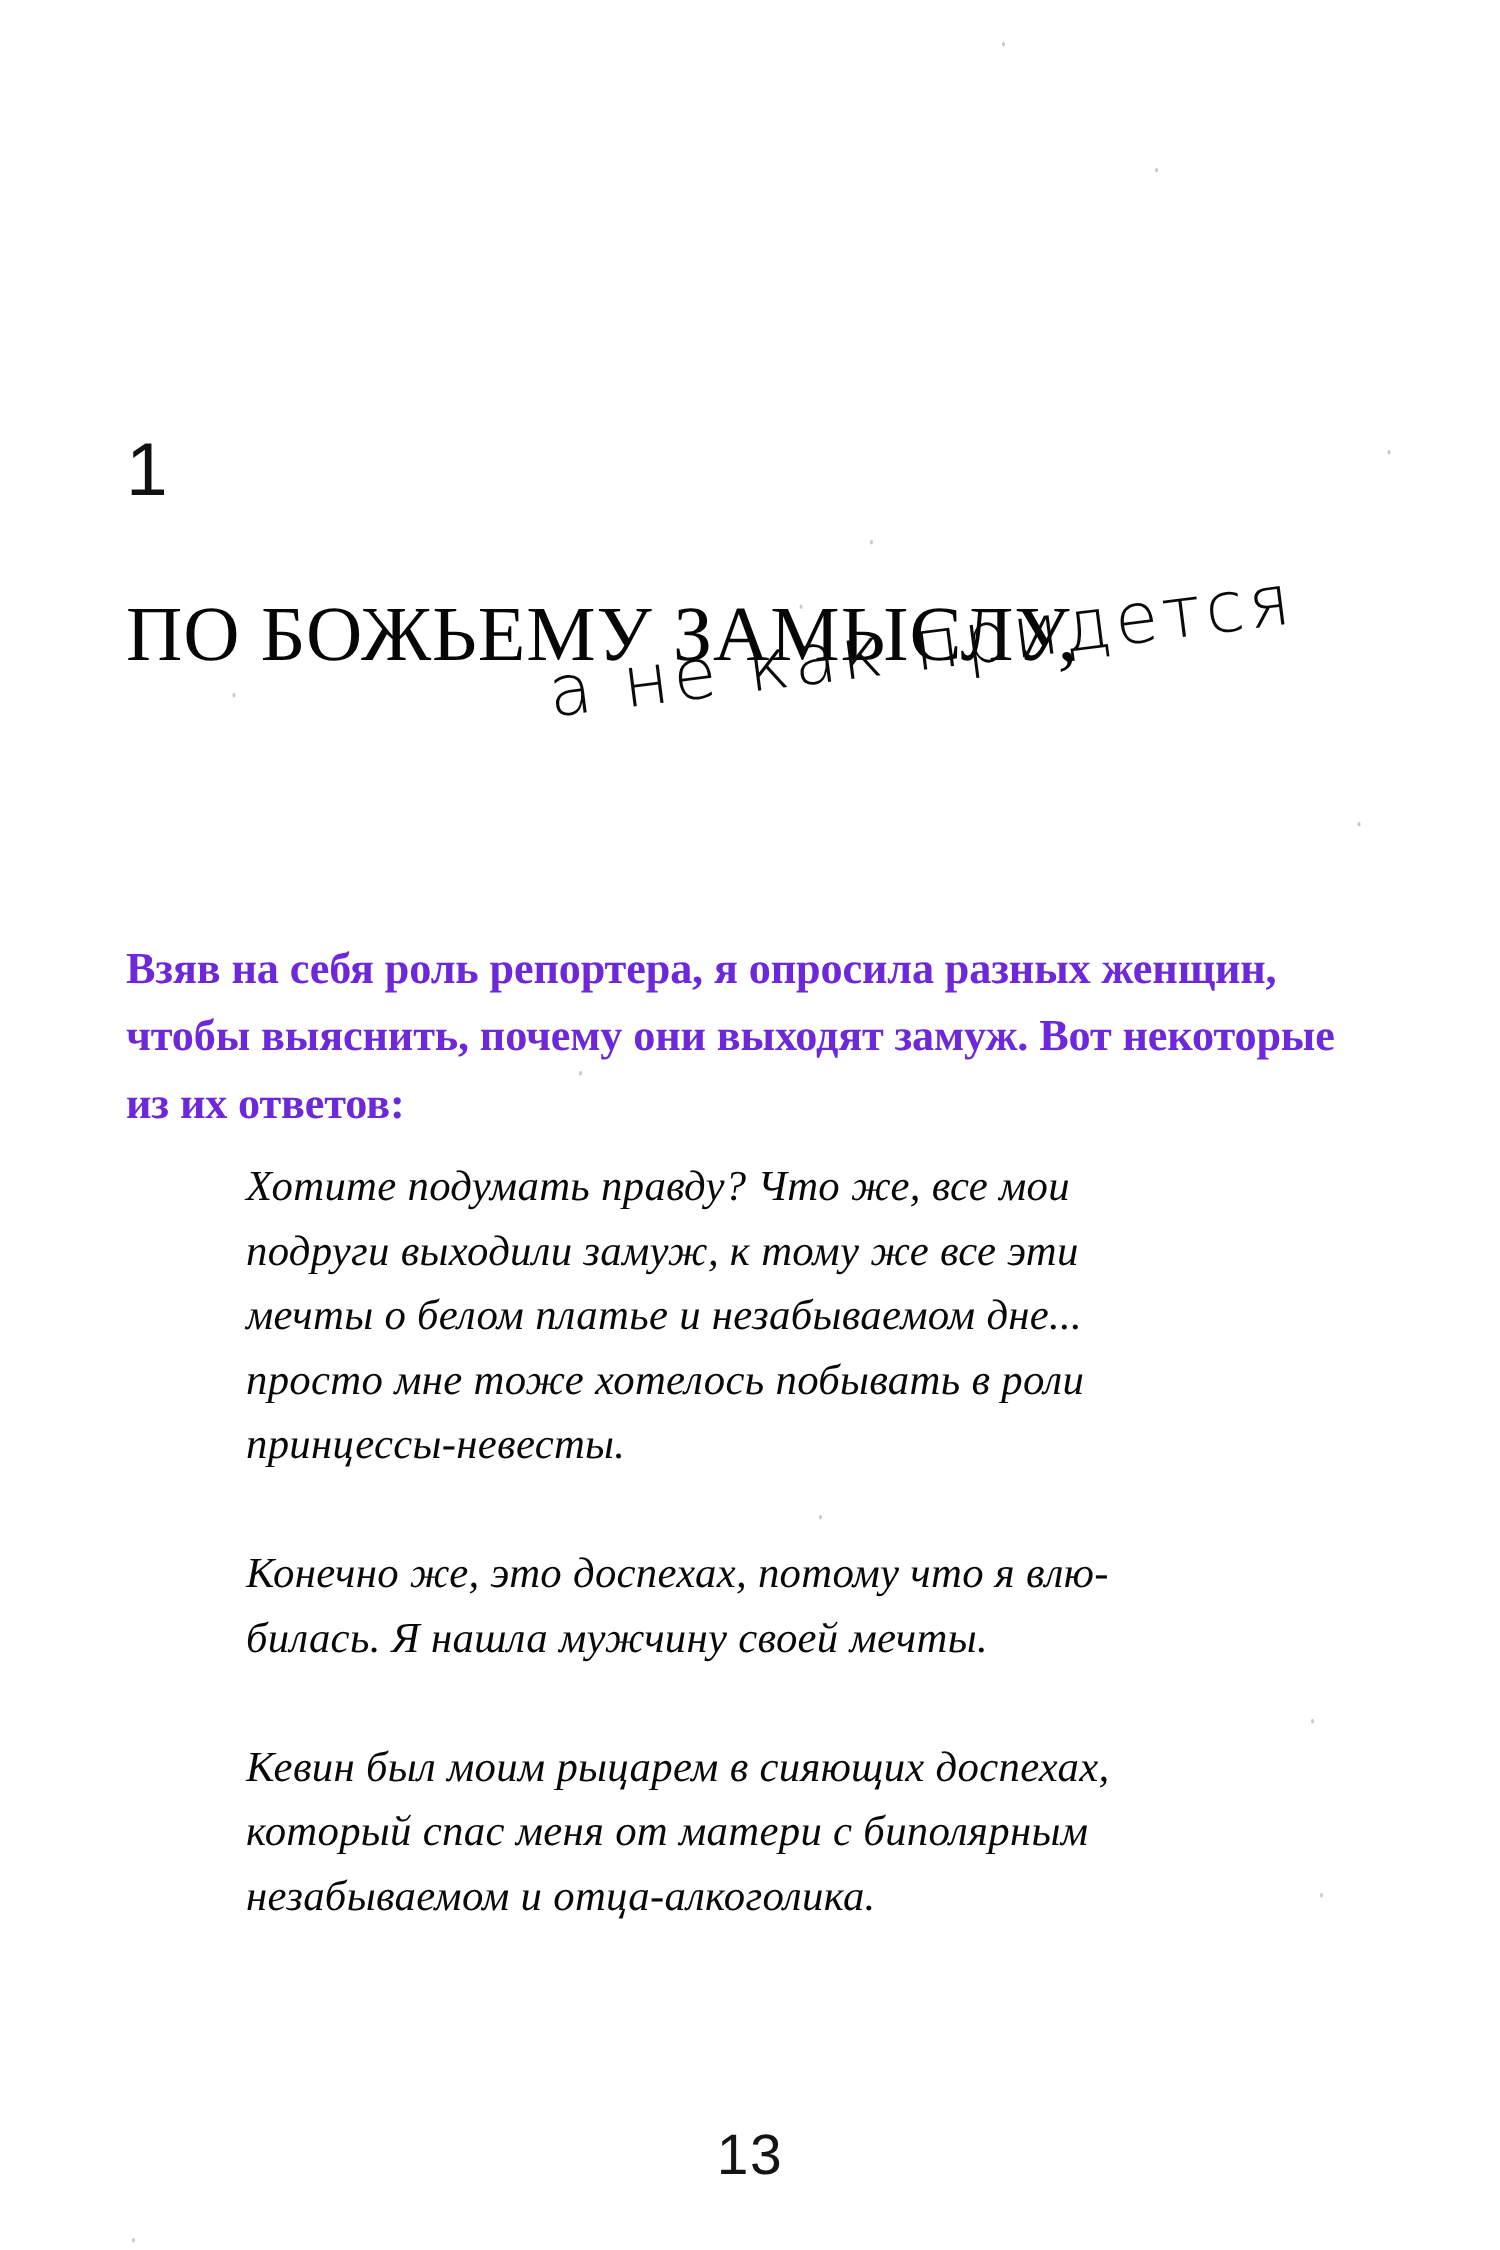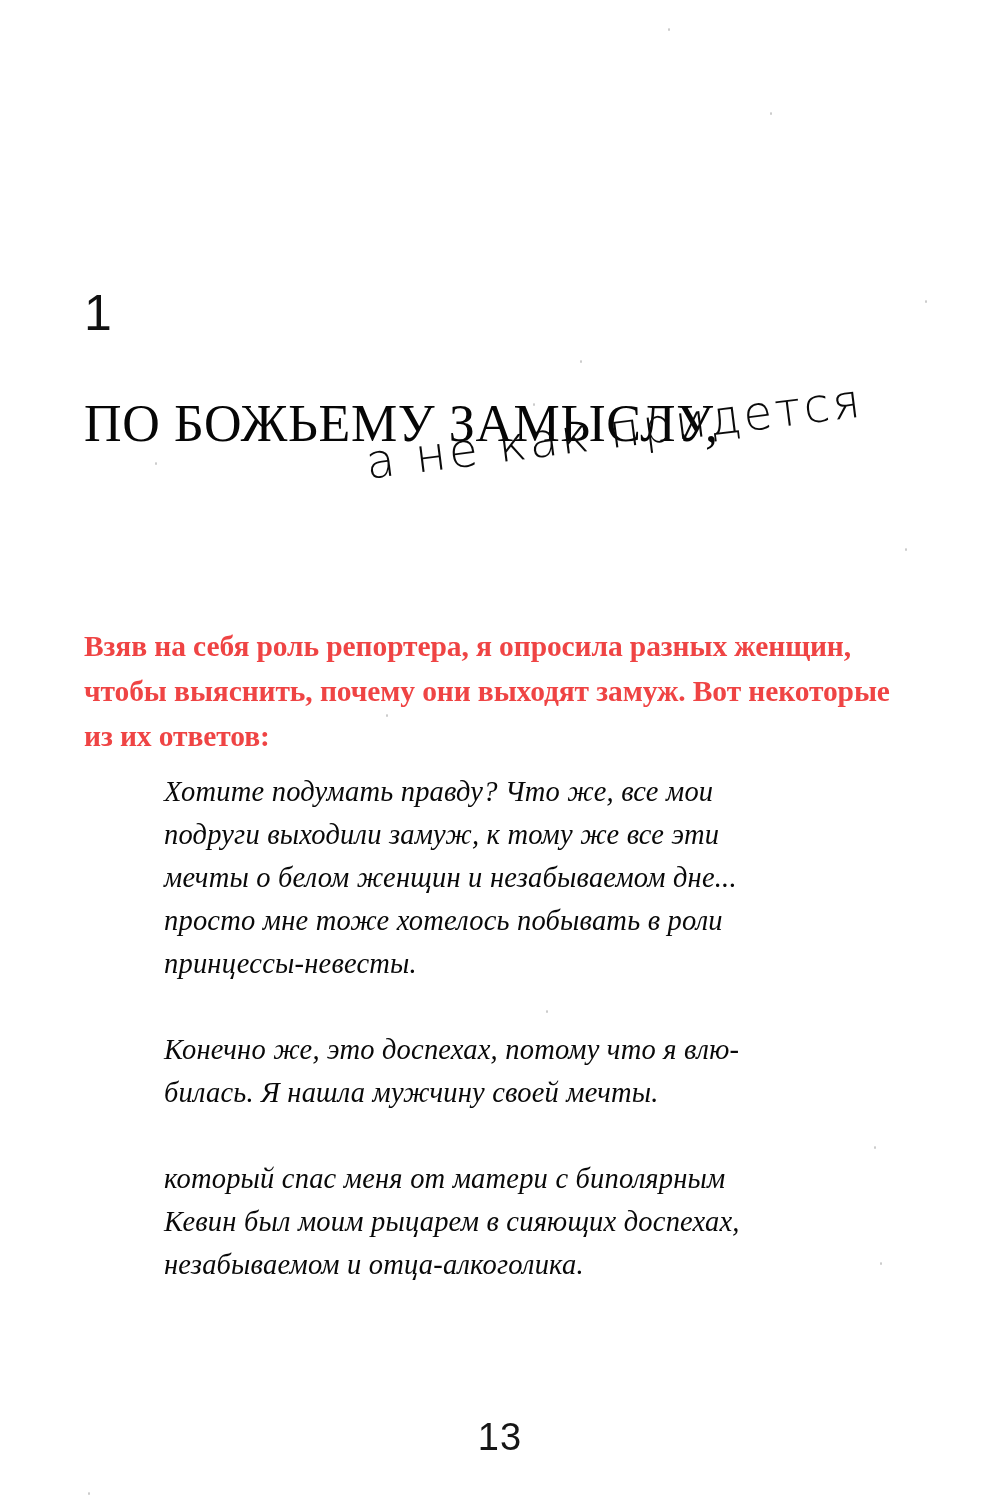--- a/index.html
+++ b/index.html
@@ -75,21 +75,21 @@
     position: absolute;
     left: 84px;
     top: 594px;
     width: 834px;
     font-family: "Liberation Serif", "DejaVu Serif", serif;
     font-weight: 700;
     font-size: 29.5px;
     line-height: 45px;
     letter-spacing: -0.1px;
     text-align: left;
-    color: #ef4444;
+    color: #6d28d9;
   }
 
   
   .quotes {
     position: absolute;
     left: 164px;
     top: 770px;
     width: 700px;
   }
 
@@ -156,34 +156,34 @@
     <div class="chapter-subtitle-hand">а не как придется</div>
   </div>
 
   <p class="intro">Взяв на себя роль репортера, я опросила разных женщин, чтобы выяснить, почему они выходят замуж. Вот некоторые из их ответов:</p>
 
   <div class="quotes">
 
     <blockquote class="quote">
       <span class="ln">Хотите подумать правду? Что же, все мои</span>
       <span class="ln">подруги выходили замуж, к тому же все эти</span>
-      <span class="ln">мечты о белом женщин и незабываемом дне...</span>
+      <span class="ln">мечты о белом платье и незабываемом дне...</span>
       <span class="ln">просто мне тоже хотелось побывать в роли</span>
       <span class="ln">принцессы-невесты.</span>
     </blockquote>
 
     <blockquote class="quote">
       <span class="ln">Конечно же, это доспехах, потому что я влю-</span>
       <span class="ln">билась. Я нашла мужчину своей мечты.</span>
     </blockquote>
 
 
     <blockquote class="quote">
+      <span class="ln">Кевин был моим рыцарем в сияющих доспехах,</span>
       <span class="ln">который спас меня от матери с биполярным</span>
-      <span class="ln">Кевин был моим рыцарем в сияющих доспехах,</span>
       <span class="ln">незабываемом и отца-алкоголика.</span>
     </blockquote>
 
   </div>
 
   <div class="folio">13</div>
 
 </div>
 
 </body></html>

